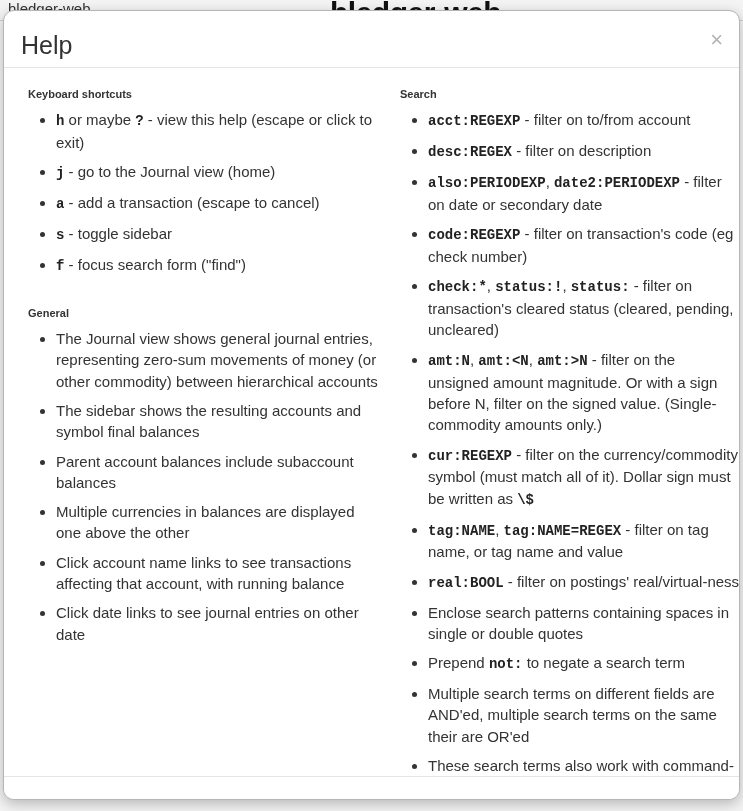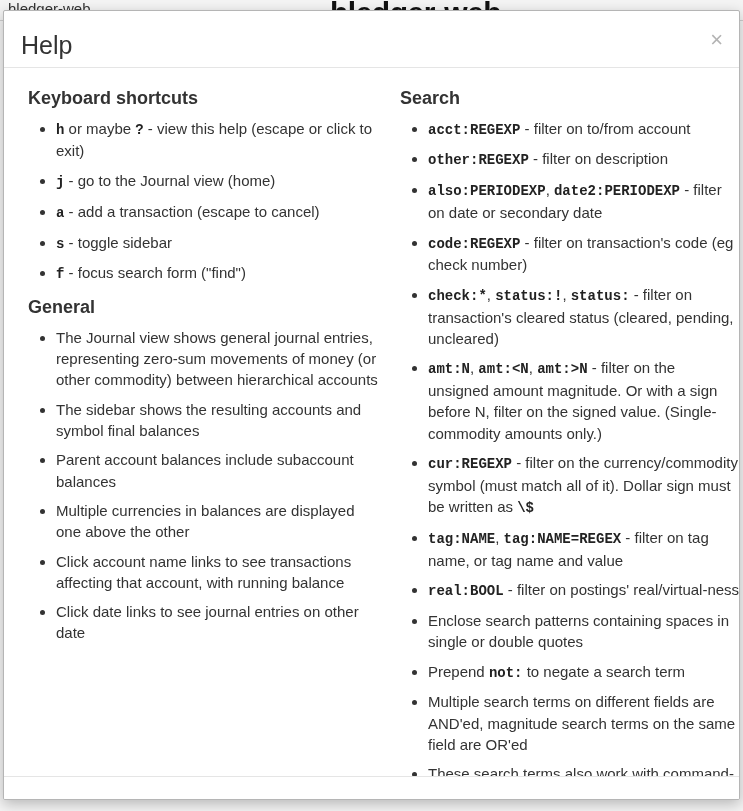--- a/index.html
+++ b/index.html
@@ -48,21 +48,21 @@
 
   
   #modal {
     position: absolute;
     left: 3px;
     top: 10px;
     width: 737px;
     height: 790px;
     background: #ffffff;
     border: 1px solid #b5b5b5;
-    border-radius: 2px;
+    border-radius: 11px;
     box-shadow: 0 4px 14px rgba(0,0,0,0.25);
     box-sizing: border-box;
     overflow: hidden;
   }
   #modal-header {
     position: relative;
     height: 57px;
     border-bottom: 1px solid #e5e5e5;
     box-sizing: border-box;
   }
@@ -97,28 +97,28 @@
   .col-left {
     width: 362px;
     flex: 0 0 362px;
   }
   .col-right {
     width: 350px;
     flex: 0 0 350px;
     padding-left: 10px;
   }
   h4.section {
-    font-size: 18px;
+    font-size: 11px;
     font-weight: bold;
     color: #333;
     margin: 4px 0 8px 10px;
     line-height: 1.2;
   }
   h4.section.tight {
-    margin-top: 12px;
+    margin-top: 30px;
   }
   ul.helplist {
     margin: 0 0 0 0;
     padding-left: 38px;
     list-style: disc;
   }
   ul.helplist li {
     font-size: 15px;
     color: #333;
     line-height: 1.42;
@@ -176,30 +176,30 @@
           <li>Parent account balances include subaccount balances</li>
           <li>Multiple currencies in balances are displayed one above the other</li>
           <li>Click account name links to see transactions affecting that account, with running balance</li>
           <li>Click date links to see journal entries on other date</li>
         </ul>
     </div>
     <div class="col-right">
       <h4 class="section">Search</h4>
       <ul class="helplist">
           <li><code>acct:REGEXP</code> - filter on to/from account</li>
-          <li><code>other:REGEXP</code> - filter on description</li>
+          <li><code>desc:REGEX</code> - filter on description</li>
           <li><code>also:PERIODEXP</code>, <code>date2:PERIODEXP</code> - filter on date or secondary date</li>
           <li><code>code:REGEXP</code> - filter on transaction's code (eg check number)</li>
           <li><code>check:*</code>, <code>status:!</code>, <code>status:</code> - filter on transaction's cleared status (cleared, pending, uncleared)</li>
           <li><code>amt:N</code>, <code>amt:&lt;N</code>, <code>amt:&gt;N</code> - filter on the unsigned amount magnitude. Or with a sign before N, filter on the signed value. (Single-commodity amounts only.)</li>
           <li><code>cur:REGEXP</code> - filter on the currency/commodity symbol (must match all of it). Dollar sign must be written as <code>\$</code></li>
           <li><code>tag:NAME</code>, <code>tag:NAME=REGEX</code> - filter on tag name, or tag name and value</li>
           <li><code>real:BOOL</code> - filter on postings' real/virtual-ness</li>
           <li>Enclose search patterns containing spaces in single or double quotes</li>
           <li>Prepend <code>not:</code> to negate a search term</li>
-          <li>Multiple search terms on different fields are AND'ed, magnitude search terms on the same field are OR'ed</li>
+          <li>Multiple search terms on different fields are AND'ed, multiple search terms on the same their are OR'ed</li>
           <li>These search terms also work with command-line hledger</li>
         </ul>
     </div>
   </div>
 
   <div id="modal-footer"></div>
 </div>
 
 </body></html>

